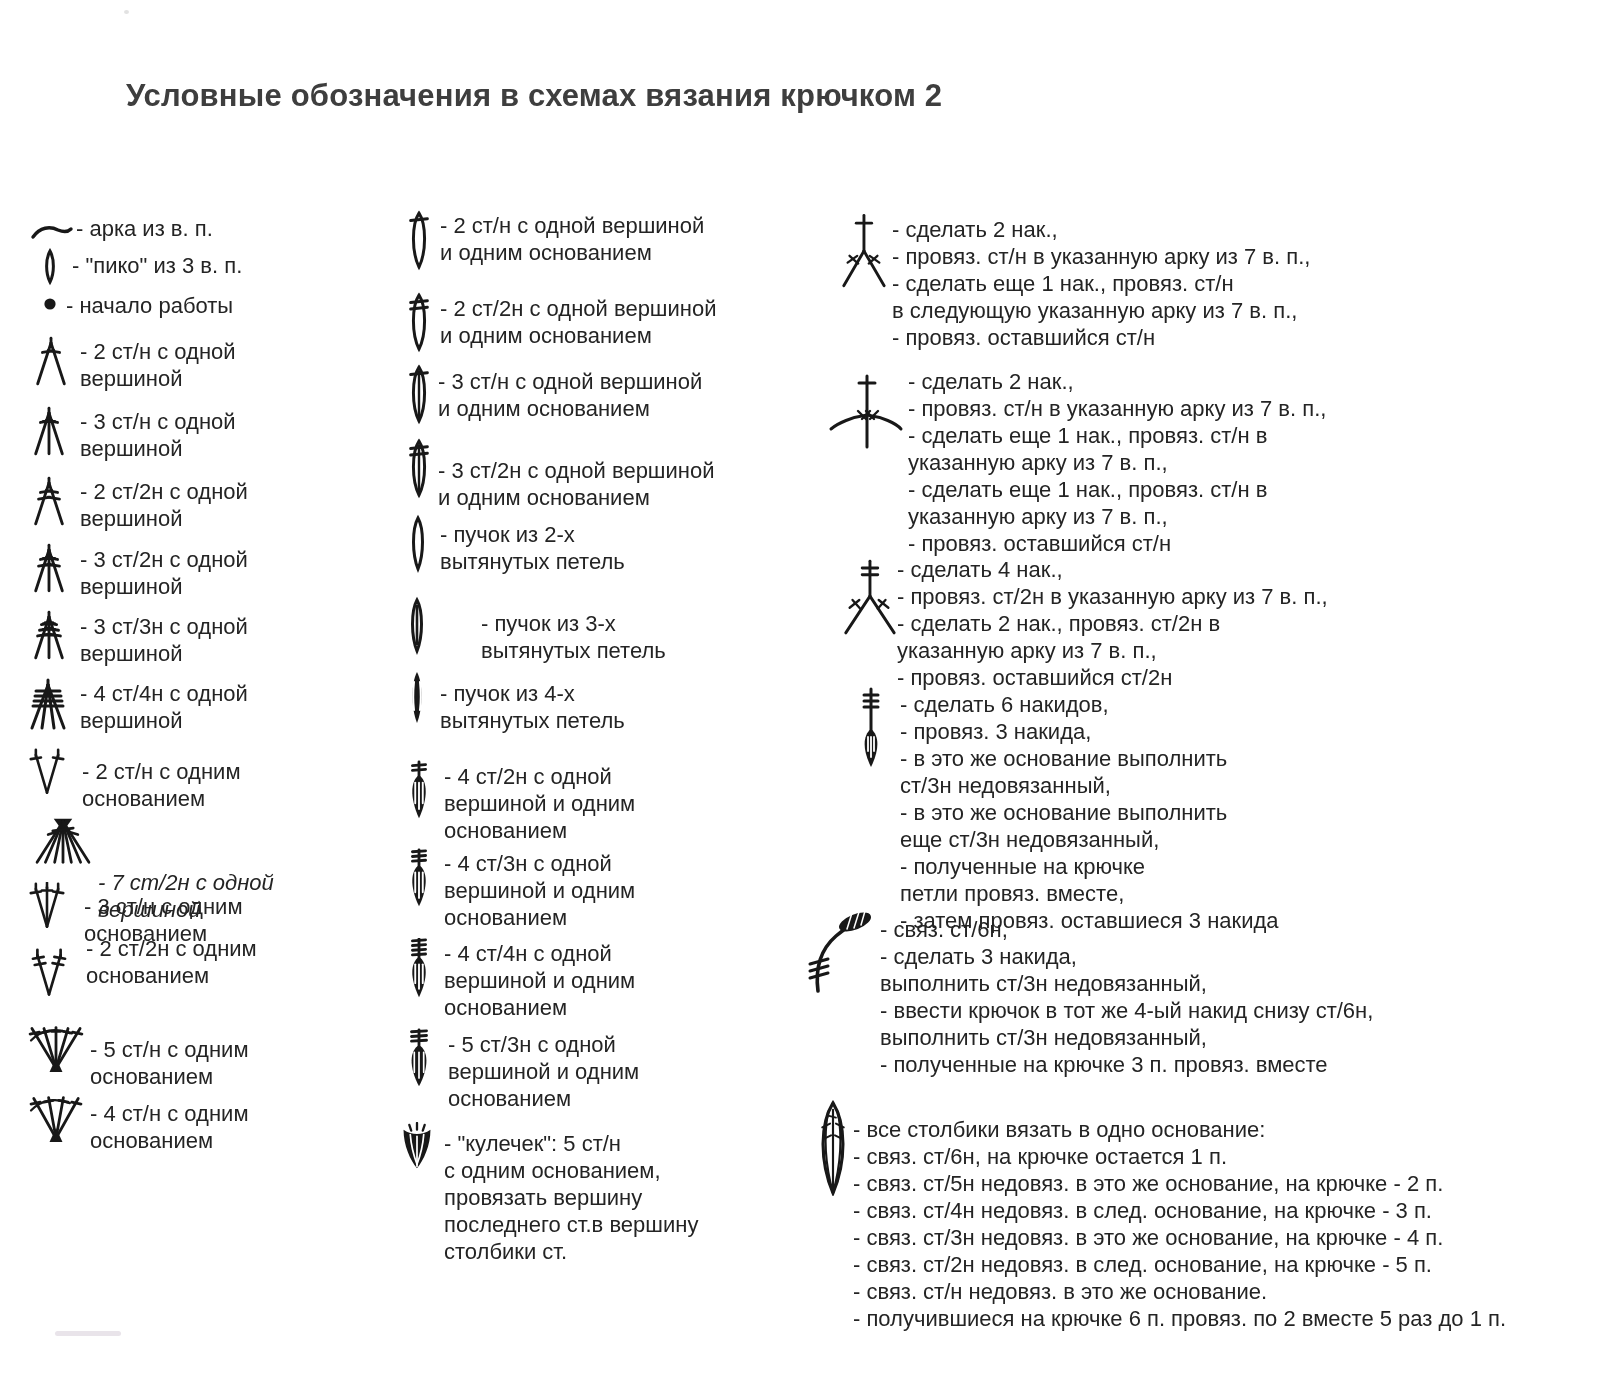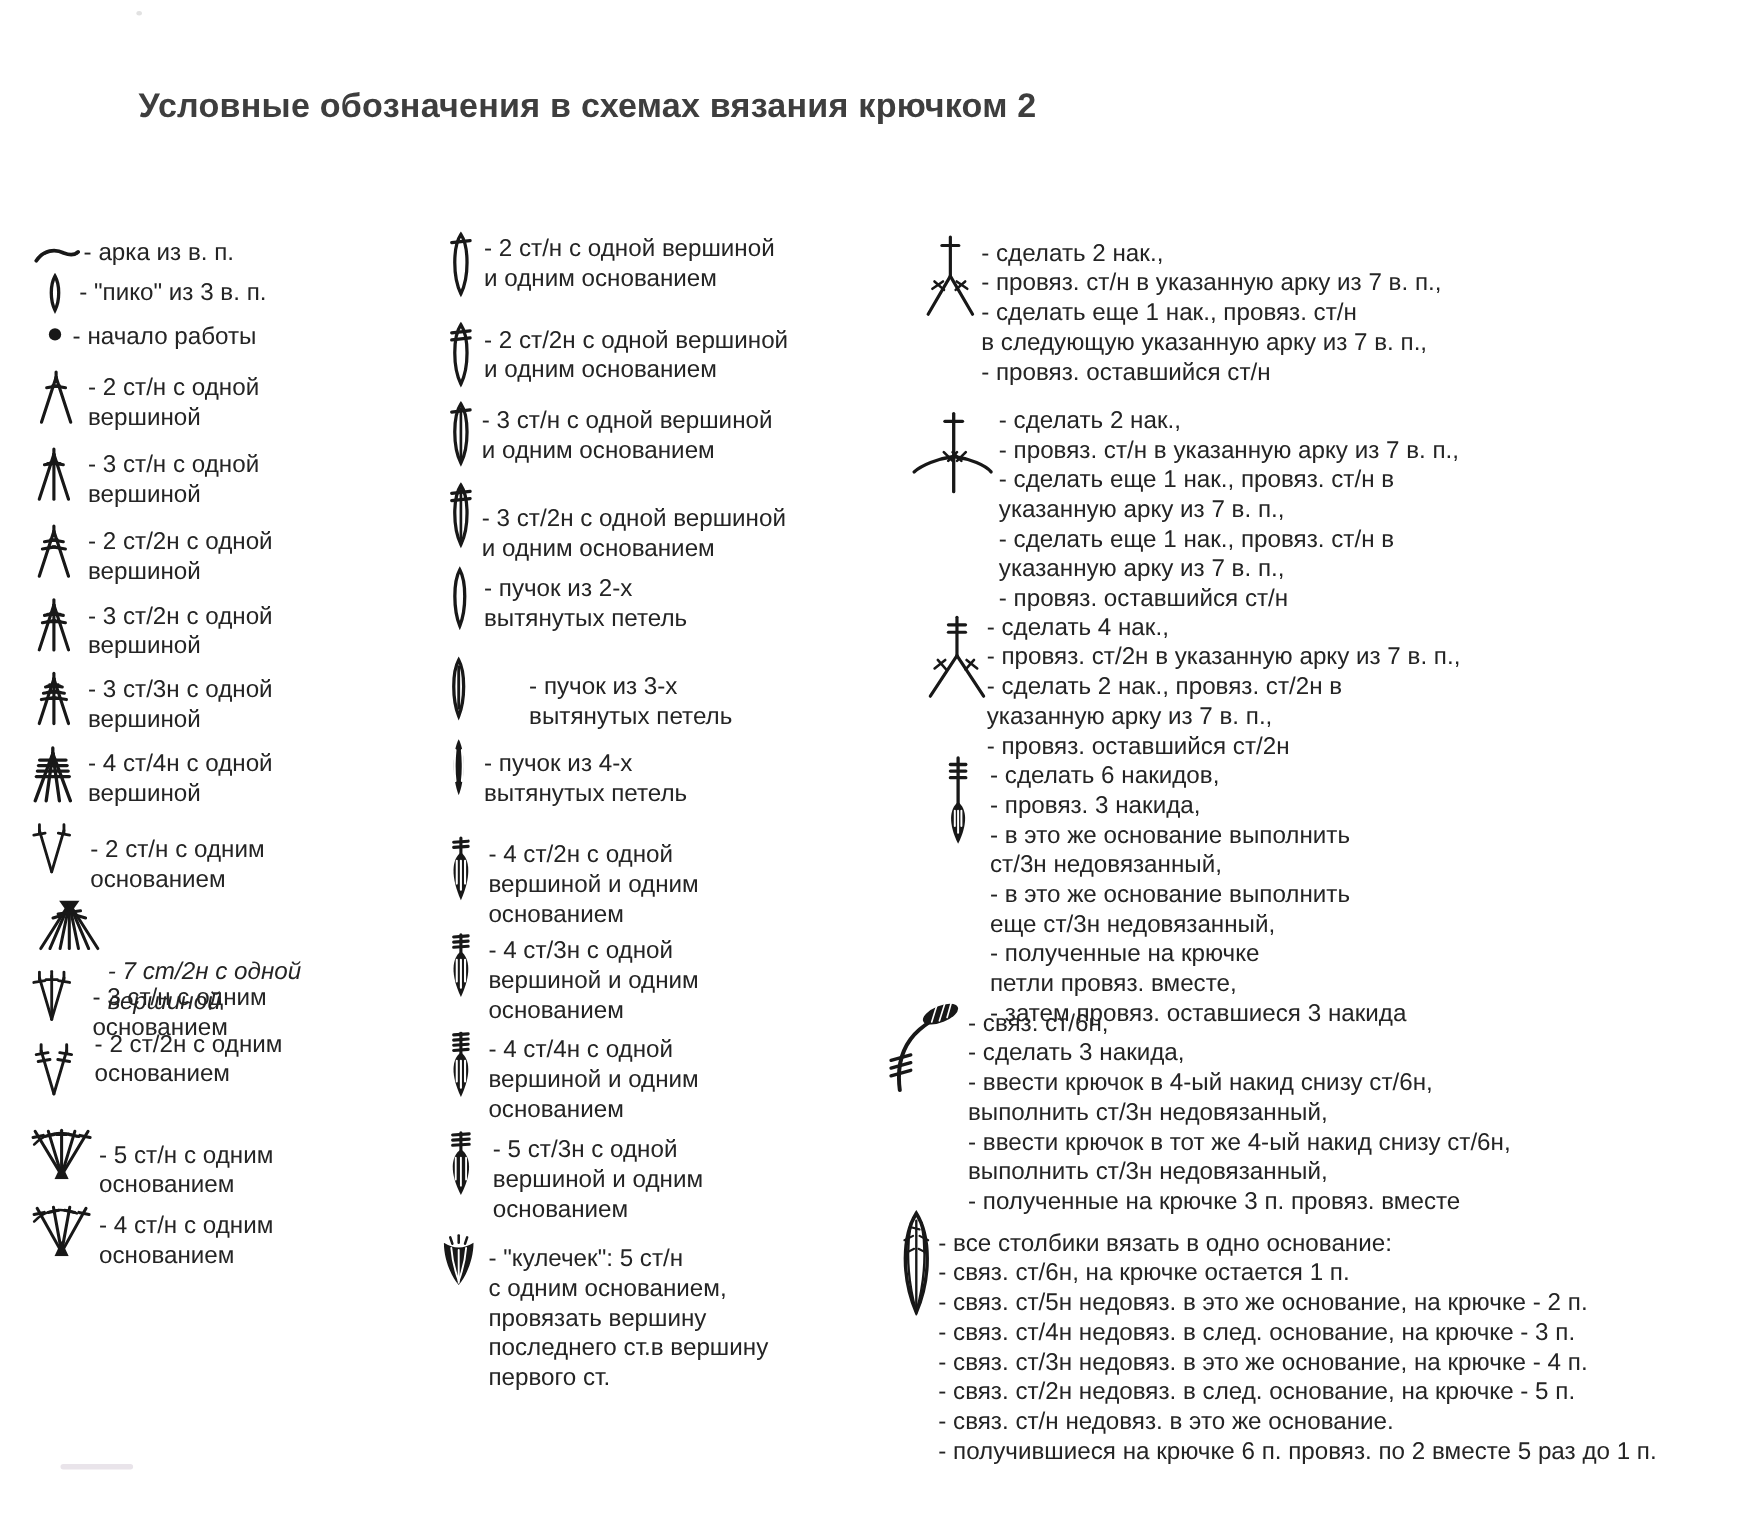--- a/index.html
+++ b/index.html
@@ -512,21 +512,21 @@
             <path d="M17 1 L17 8" stroke-width="2.4"></path>
             <path d="M25 3 L23 9" stroke-width="2.4"></path>
           </g>
         </svg>
       </span>
       <div class="txt" style="left: 444px; top: 1130px;">
         <div>- "кулечек": 5 ст/н</div>
         <div>с одним основанием,</div>
         <div>провязать вершину</div>
         <div>последнего ст.в вершину</div>
-        <div>первого ст.</div>
+        <div>столбики ст.</div>
       </div>
     </div>
   </div>
 <div class="col" id="col-2">
     <div class="item">
       <span class="sym" style="left: 838px; top: 212px;">
         <svg width="50" height="80" viewBox="0 0 52 82">
           <g stroke="#181818" stroke-width="3" fill="none" stroke-linecap="round">
             <path d="M27 3 L27 40"></path>
             <path d="M19 11 L35 11"></path>
@@ -634,21 +634,20 @@
             <ellipse cx="47" cy="14" rx="17" ry="7.5" transform="rotate(-22 47 14)" fill="#181818" stroke="none"></ellipse>
             <path d="M39 21 L44 5" stroke="#ffffff" stroke-width="1.5" fill="none"></path>
             <path d="M46 20 L51 4" stroke="#ffffff" stroke-width="1.5" fill="none"></path>
             <path d="M53 17 L57 3" stroke="#ffffff" stroke-width="1.5" fill="none"></path>
           </g>
         </svg>
       </span>
       <div class="txt" style="left: 880px; top: 916px;">
         <div>- связ. ст/6н,</div>
         <div>- сделать 3 накида,</div>
-        <div>- ввести крючок в 4-ый накид снизу ст/6н,</div>
         <div>выполнить ст/3н недовязанный,</div>
         <div>- ввести крючок в тот же 4-ый накид снизу ст/6н,</div>
         <div>выполнить ст/3н недовязанный,</div>
         <div>- полученные на крючке 3 п. провяз. вместе</div>
       </div>
     </div>
     <div class="item">
       <span class="sym" style="left: 815px; top: 1100px;">
         <svg width="36" height="96" viewBox="0 0 36 98">
           <g stroke="#181818" stroke-width="3.2" fill="none" stroke-linecap="round">

